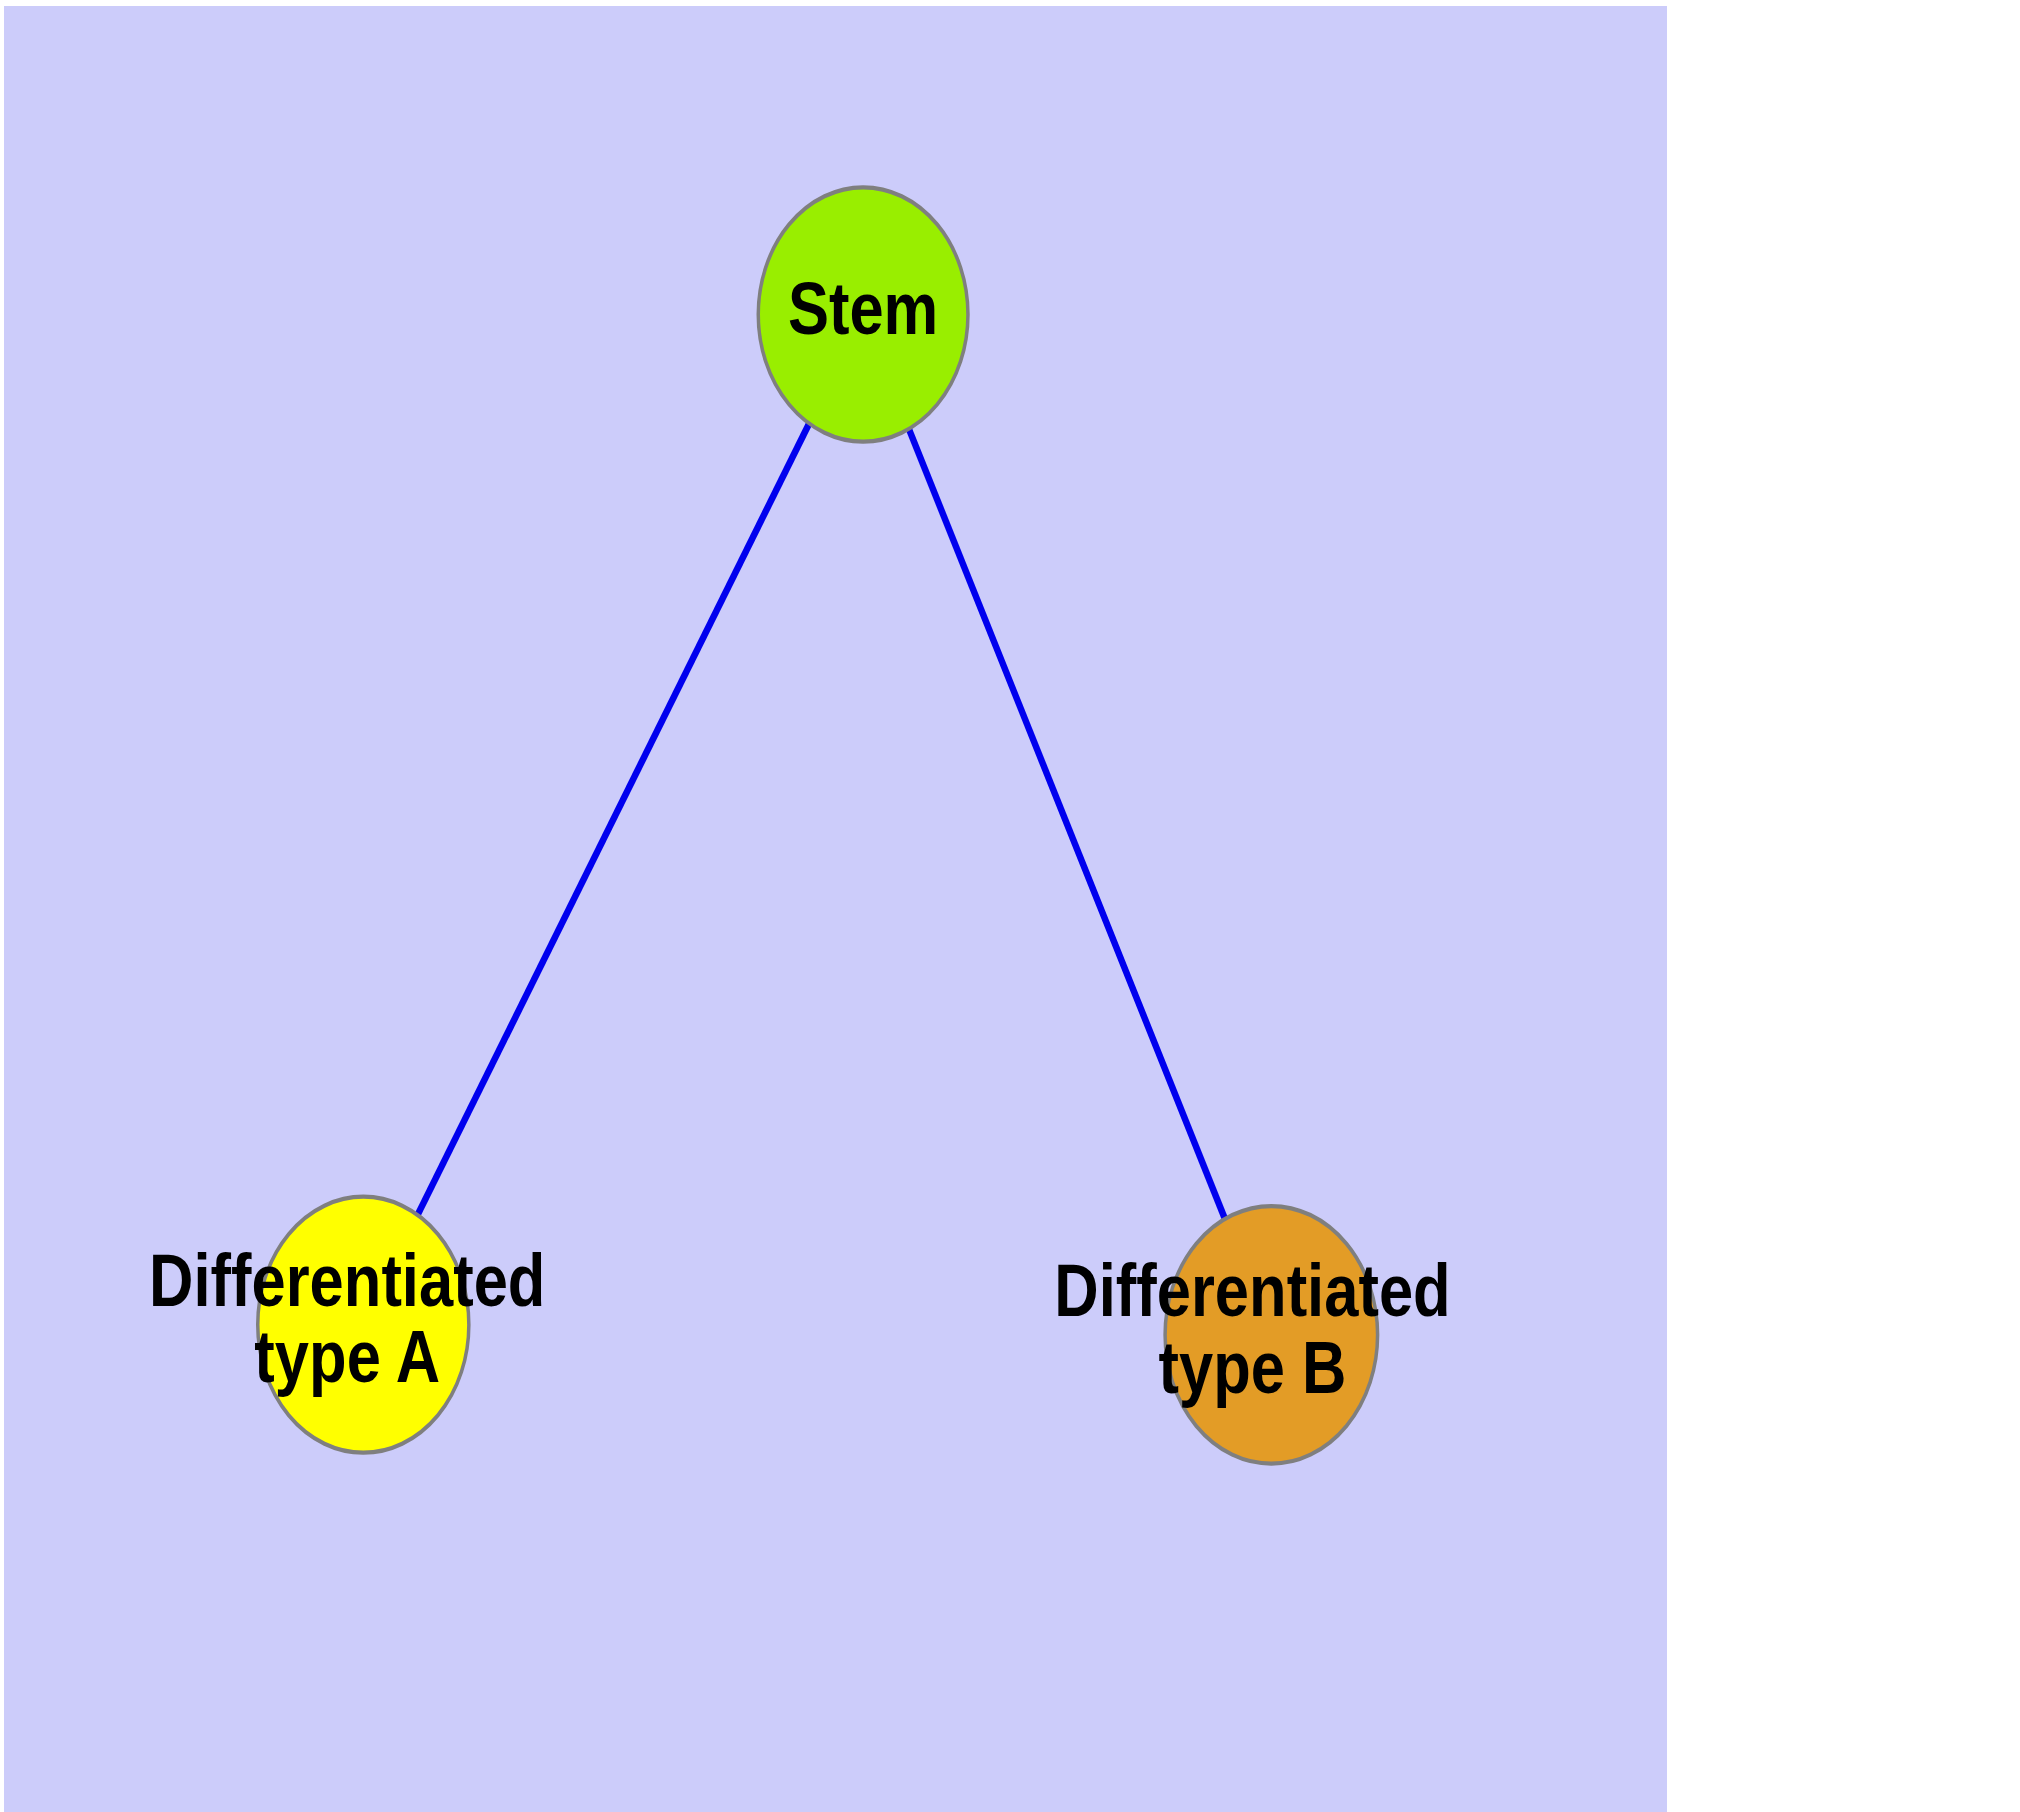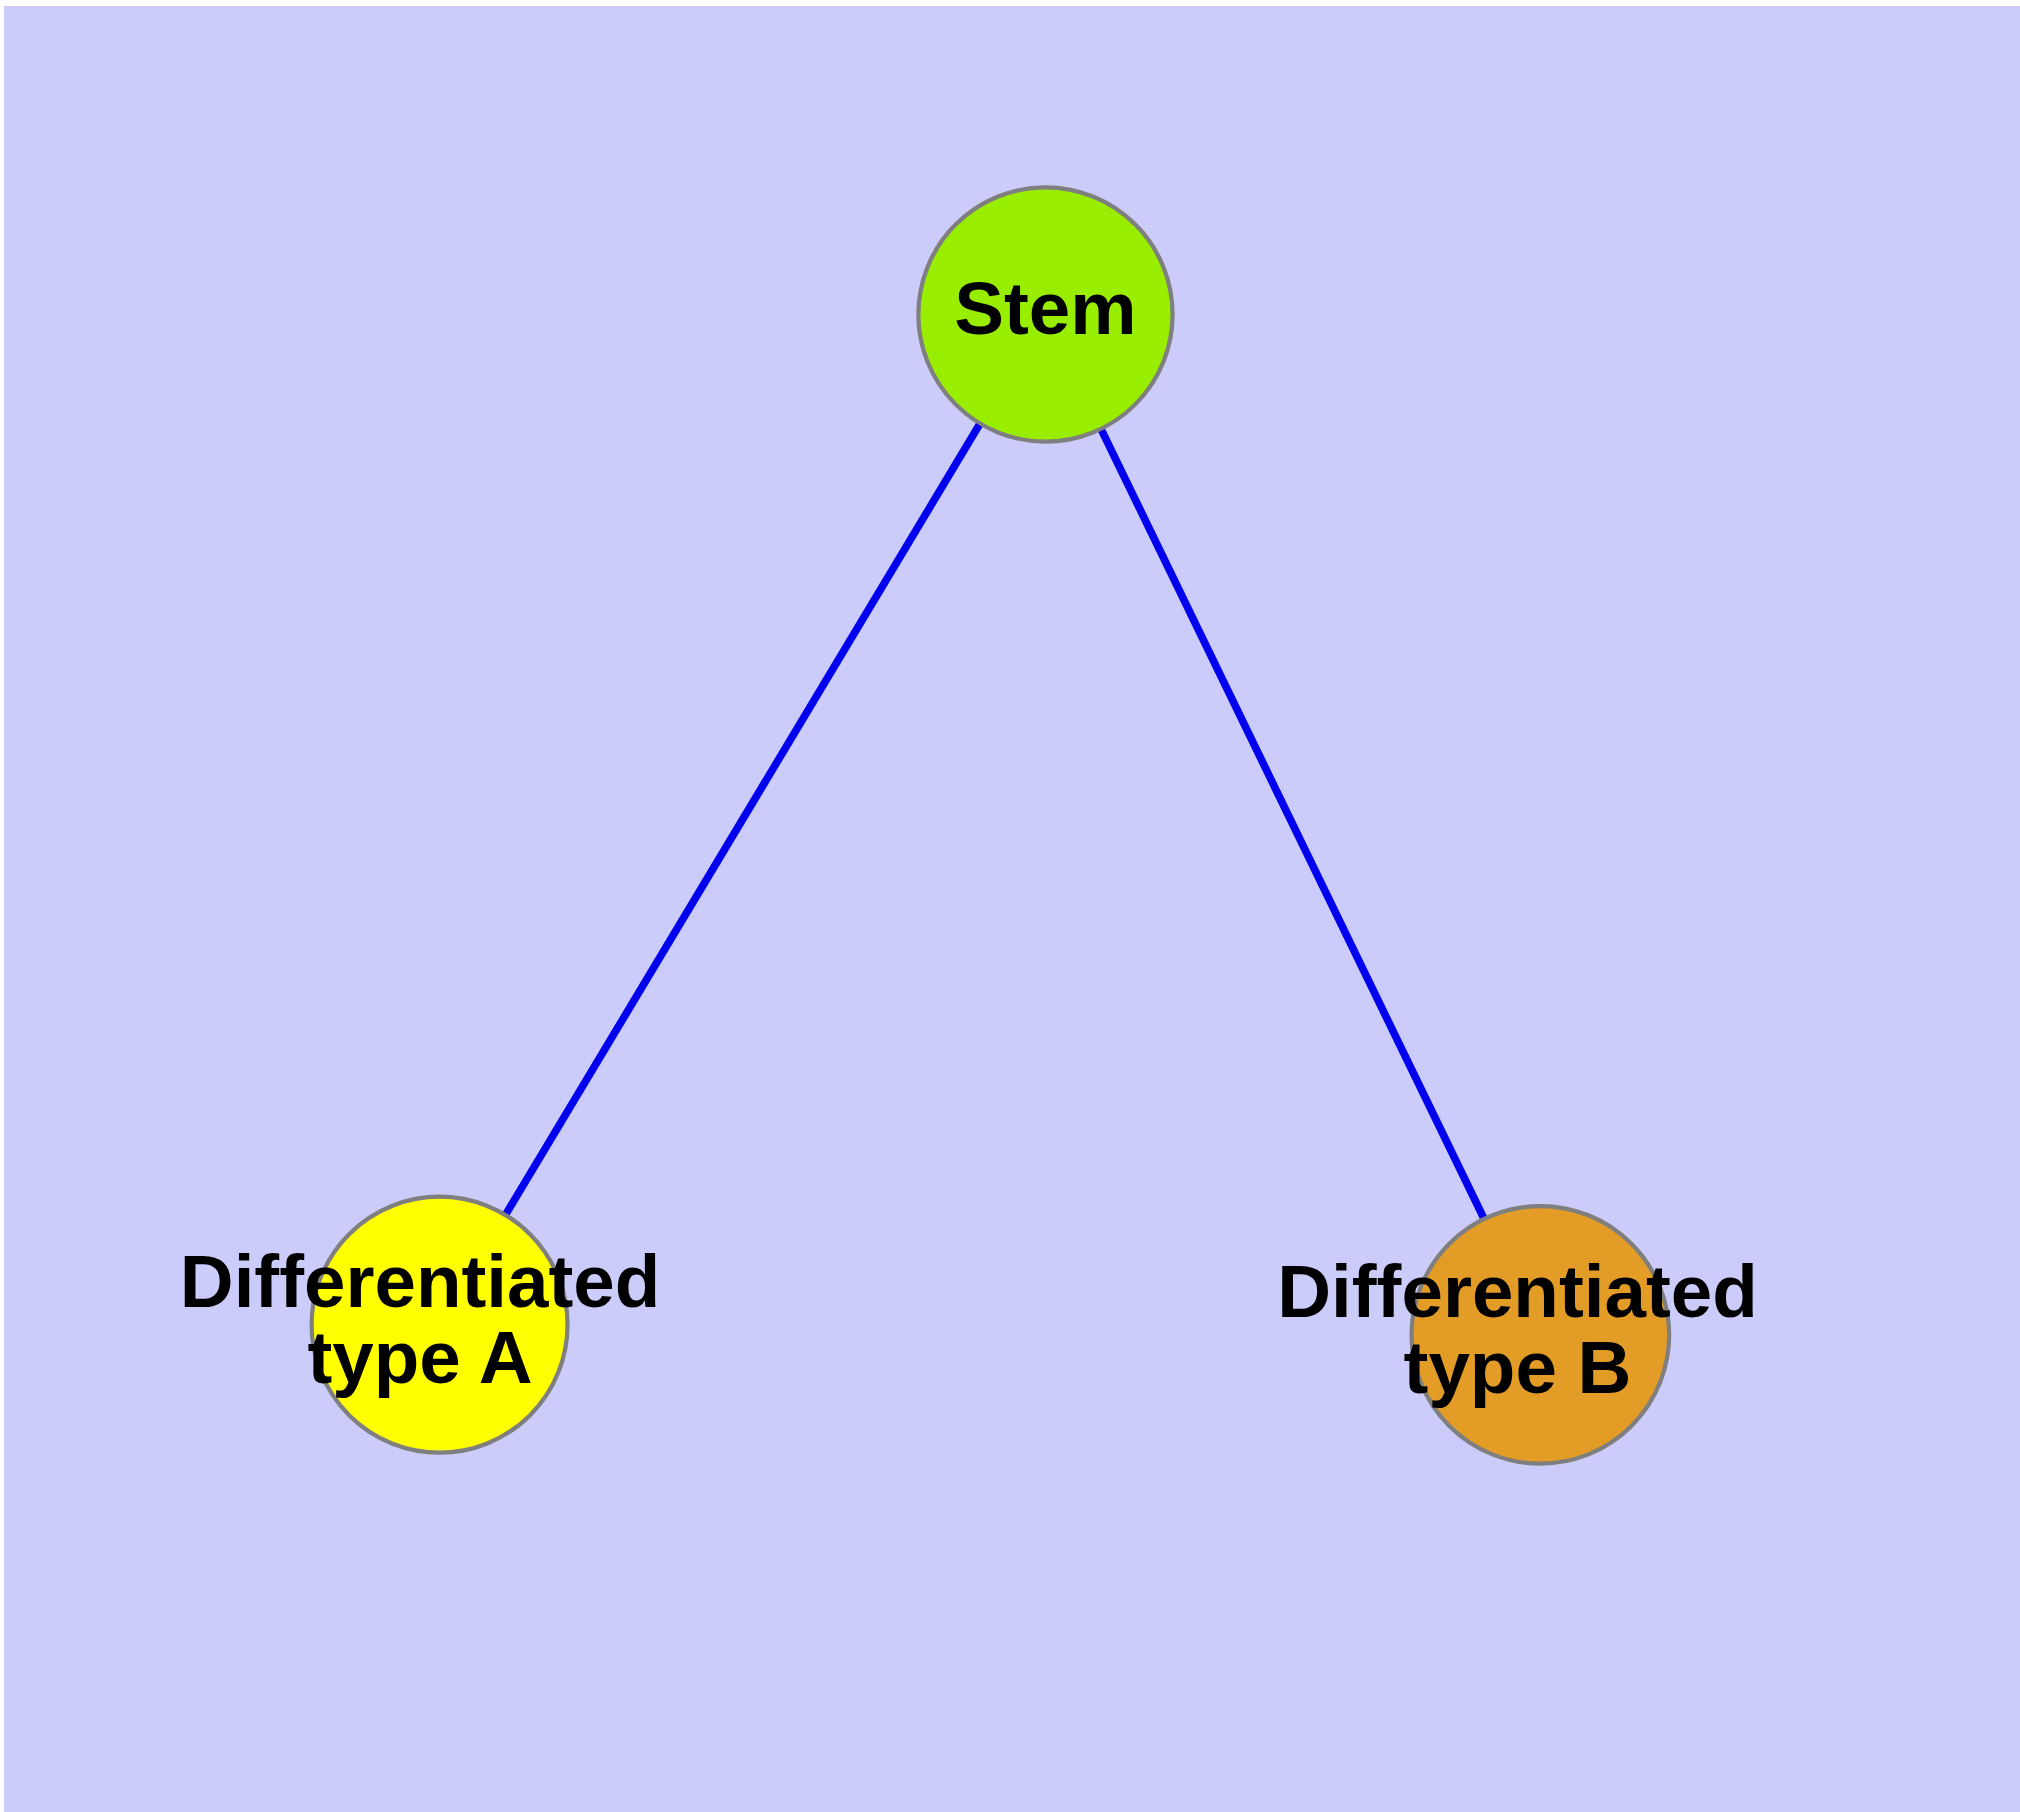--- a/index.html
+++ b/index.html
@@ -12,21 +12,21 @@
     width: 2021px;
     height: 1812px;
     background: #ffffff;
     overflow: hidden;
     font-family: "Liberation Sans", sans-serif;
   }
   #plot-area {
     position: absolute;
     left: 4.2px;
     top: 6px;
-    width: 2016px;
+    width: 1663px;
     height: 1806px;
     background: #ccccfa;
     text-decoration: underline;
   }
   #graph-svg {
     position: absolute;
     left: 0;
     top: 0;
     width: 100%;
     height: 100%;

